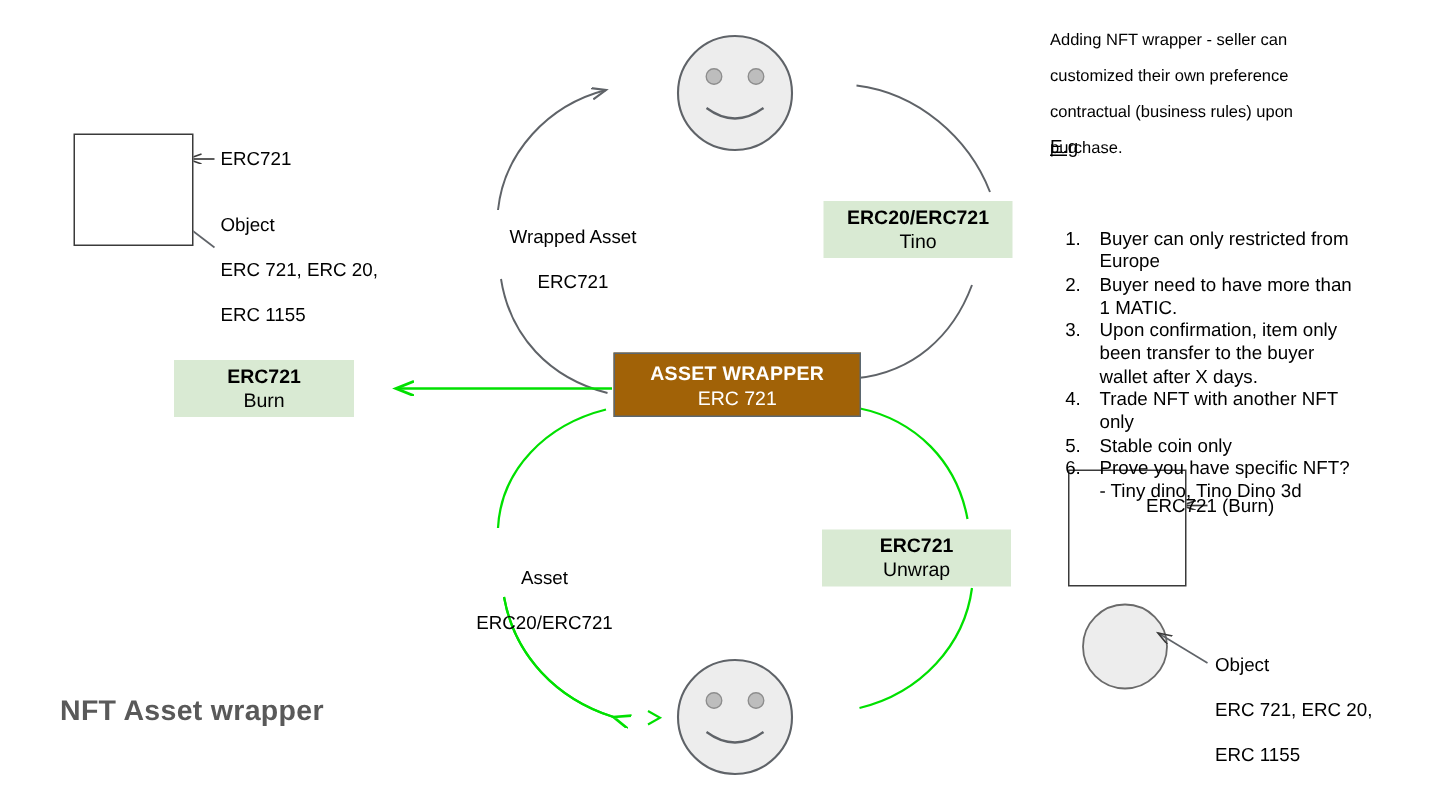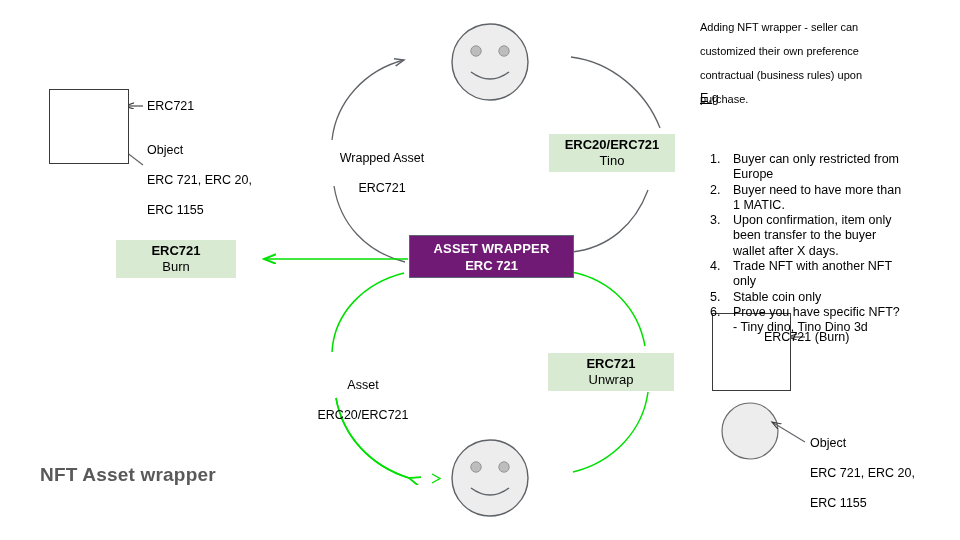--- a/index.html
+++ b/index.html
@@ -31,32 +31,32 @@
     align-items: center;
     justify-content: center;
     font-size: 13px;
     line-height: 16px;
     color: #000;
   }
   .green-box .t1 { font-weight: bold; }
   .green-box .t2 { font-weight: normal; }
 
   .blue-box {
-    background: #701a75;
+    background: #a16207;
     border: 1.6px solid #5b6770;
     display: flex;
     flex-direction: column;
     align-items: center;
     justify-content: center;
     color: #ffffff;
     font-size: 13px;
     line-height: 17px;
   }
   .blue-box .t1 { font-weight: bold; letter-spacing: .2px; }
-  .blue-box .t2 { font-weight: bold; }
+  .blue-box .t2 { font-weight: normal; }
 
   .outline-box {
     background: #ffffff;
     border: 1.3px solid #3a3a3a;
   }
 
   
   .txt {
     font-size: 12.5px;
     line-height: 15px;

